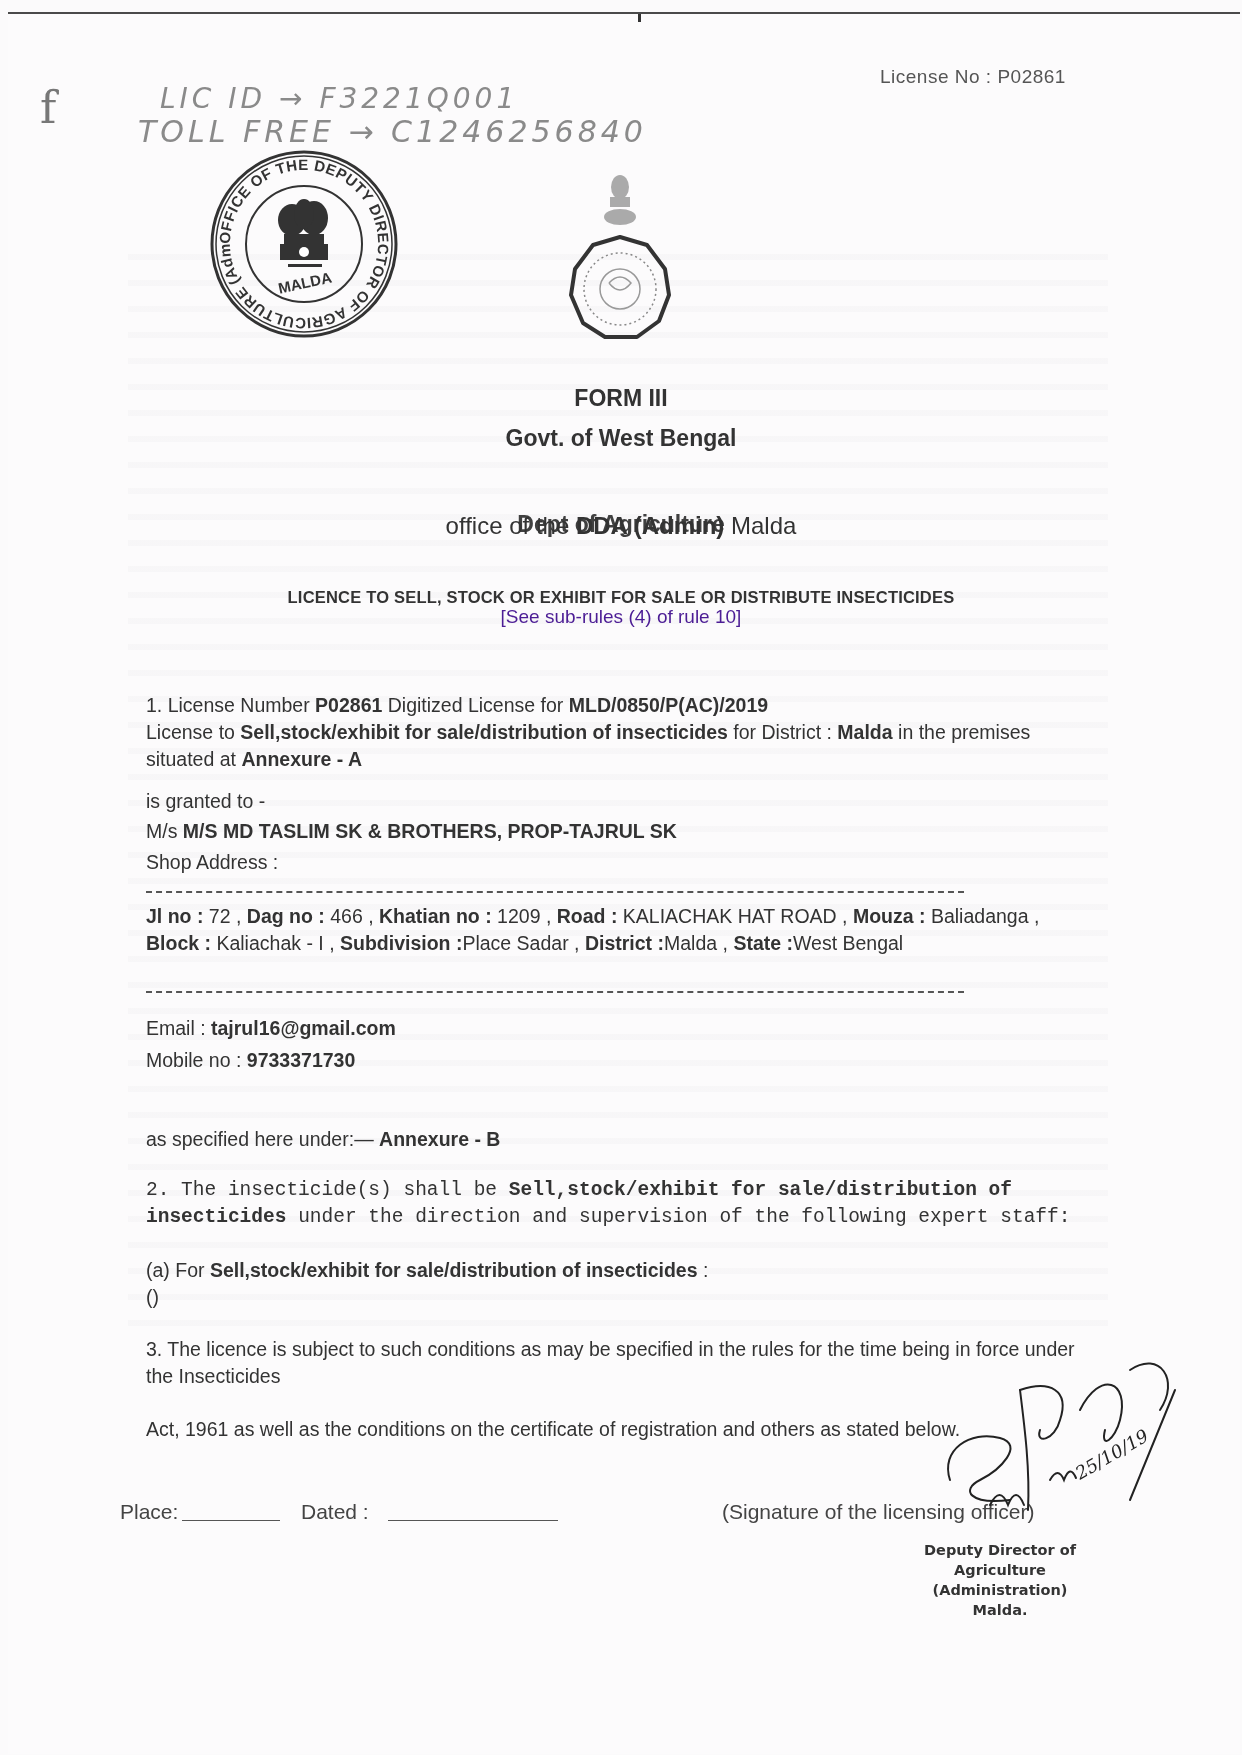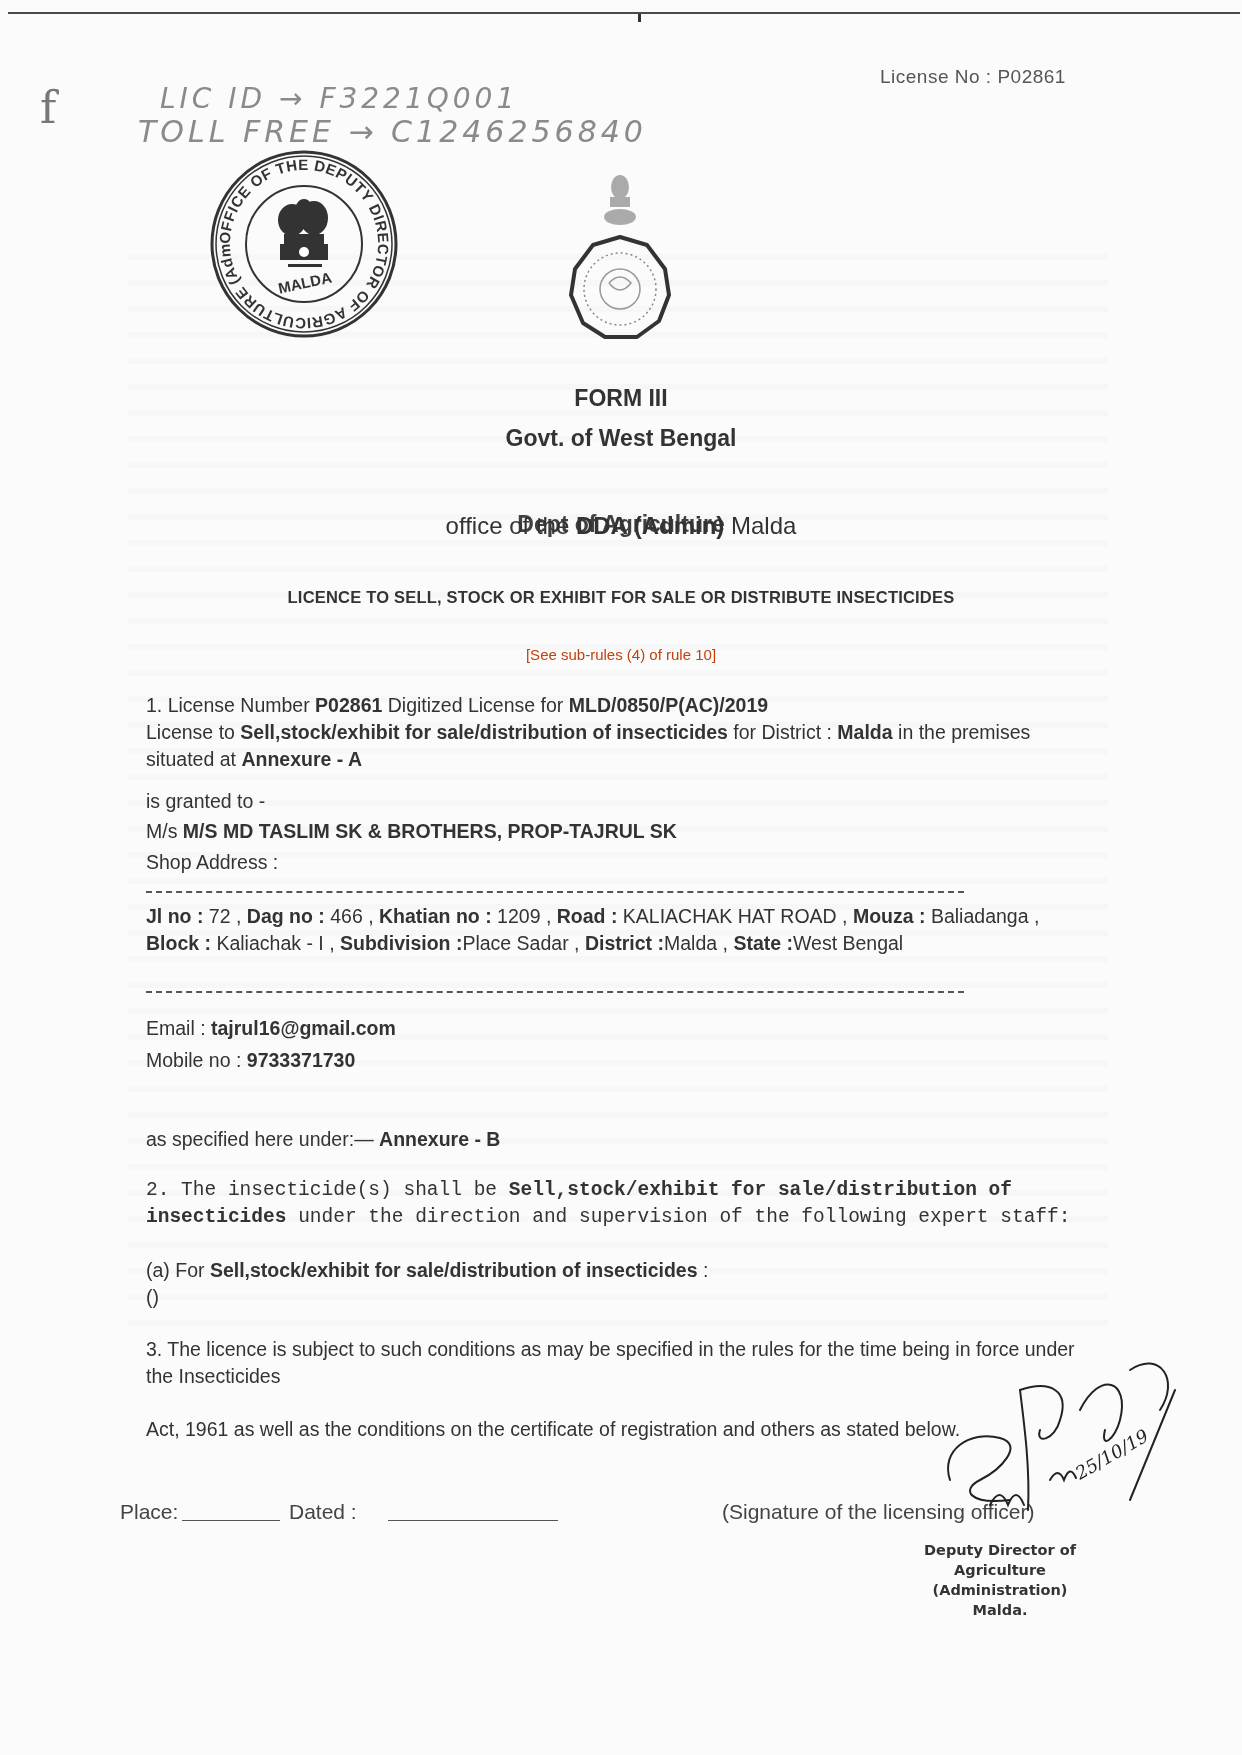--- a/index.html
+++ b/index.html
@@ -29,21 +29,21 @@
   .stamp { position: absolute; left: 208px; top: 148px; width: 192px; height: 192px; }
   .emblem { position: absolute; left: 565px; top: 165px; width: 110px; height: 190px; }
 
   .center { position: absolute; left: 0; width: 1242px; text-align: center; }
   .form-title { top: 385px; font-size: 23px; font-weight: bold; color: #333; }
   .govt { top: 425px; font-size: 23px; font-weight: bold; color: #333; }
   .dept { top: 467px; font-size: 23px; font-weight: bold; color: #404040; margin-top: 44px; }
   .office { top: 512px; font-size: 24px; color: #333; }
   .office b { font-weight: bold; }
   .licence-heading { top: 588px; font-size: 16.5px; font-weight: bold; color: #333; letter-spacing: 0.2px; }
-  .subrules { top: 646px; font-size: 15px; color: #c2410c; }
+  .subrules { top: 606px; font-size: 19px; color: #4c1d95; }
 
   .body-text { position: absolute; left: 146px; width: 940px; font-size: 19.5px; line-height: 27px; color: #333; }
   .body-text b { font-weight: bold; }
   .p1 { top: 692px; }
   .p-granted { top: 788px; }
   .p-name { top: 818px; }
   .p-shop { top: 849px; }
   .dash { position: absolute; left: 146px; width: 818px; border-top: 2px dashed #555; height: 0; }
   .dash1 { top: 891px; }
   .dash2 { top: 991px; }
@@ -52,21 +52,21 @@
   .p-mobile { top: 1047px; }
   .p-annex { top: 1126px; }
   .p2 { top: 1177px; font-family: Liberation Mono, monospace; }
   .p2a { top: 1257px; }
   .p3 { top: 1336px; }
   .p-act { top: 1416px; }
 
   .footer-row { position: absolute; top: 1500px; left: 120px; width: 1000px; font-size: 21px; color: #444; }
   .place-label { position: absolute; left: 0; }
   .place-line { position: absolute; left: 62px; top: 20px; width: 98px; border-bottom: 1px solid #555; }
-  .dated-label { position: absolute; left: 169px; text-align: center; }
+  .dated-label { position: absolute; left: 181px; text-align: center; }
   .dated-line { position: absolute; left: 268px; top: 20px; width: 170px; border-bottom: 1px solid #555; }
   .sig-caption { position: absolute; left: 602px; }
 
   .officer-block {
     position: absolute; left: 880px; top: 1540px; width: 240px; text-align: center;
     font-family: "DejaVu Sans", sans-serif; font-weight: bold; font-size: 14.5px; color: #333; line-height: 20px;
   }
   .signature { position: absolute; left: 930px; top: 1330px; width: 260px; height: 200px; }
 </style>
 </head>

